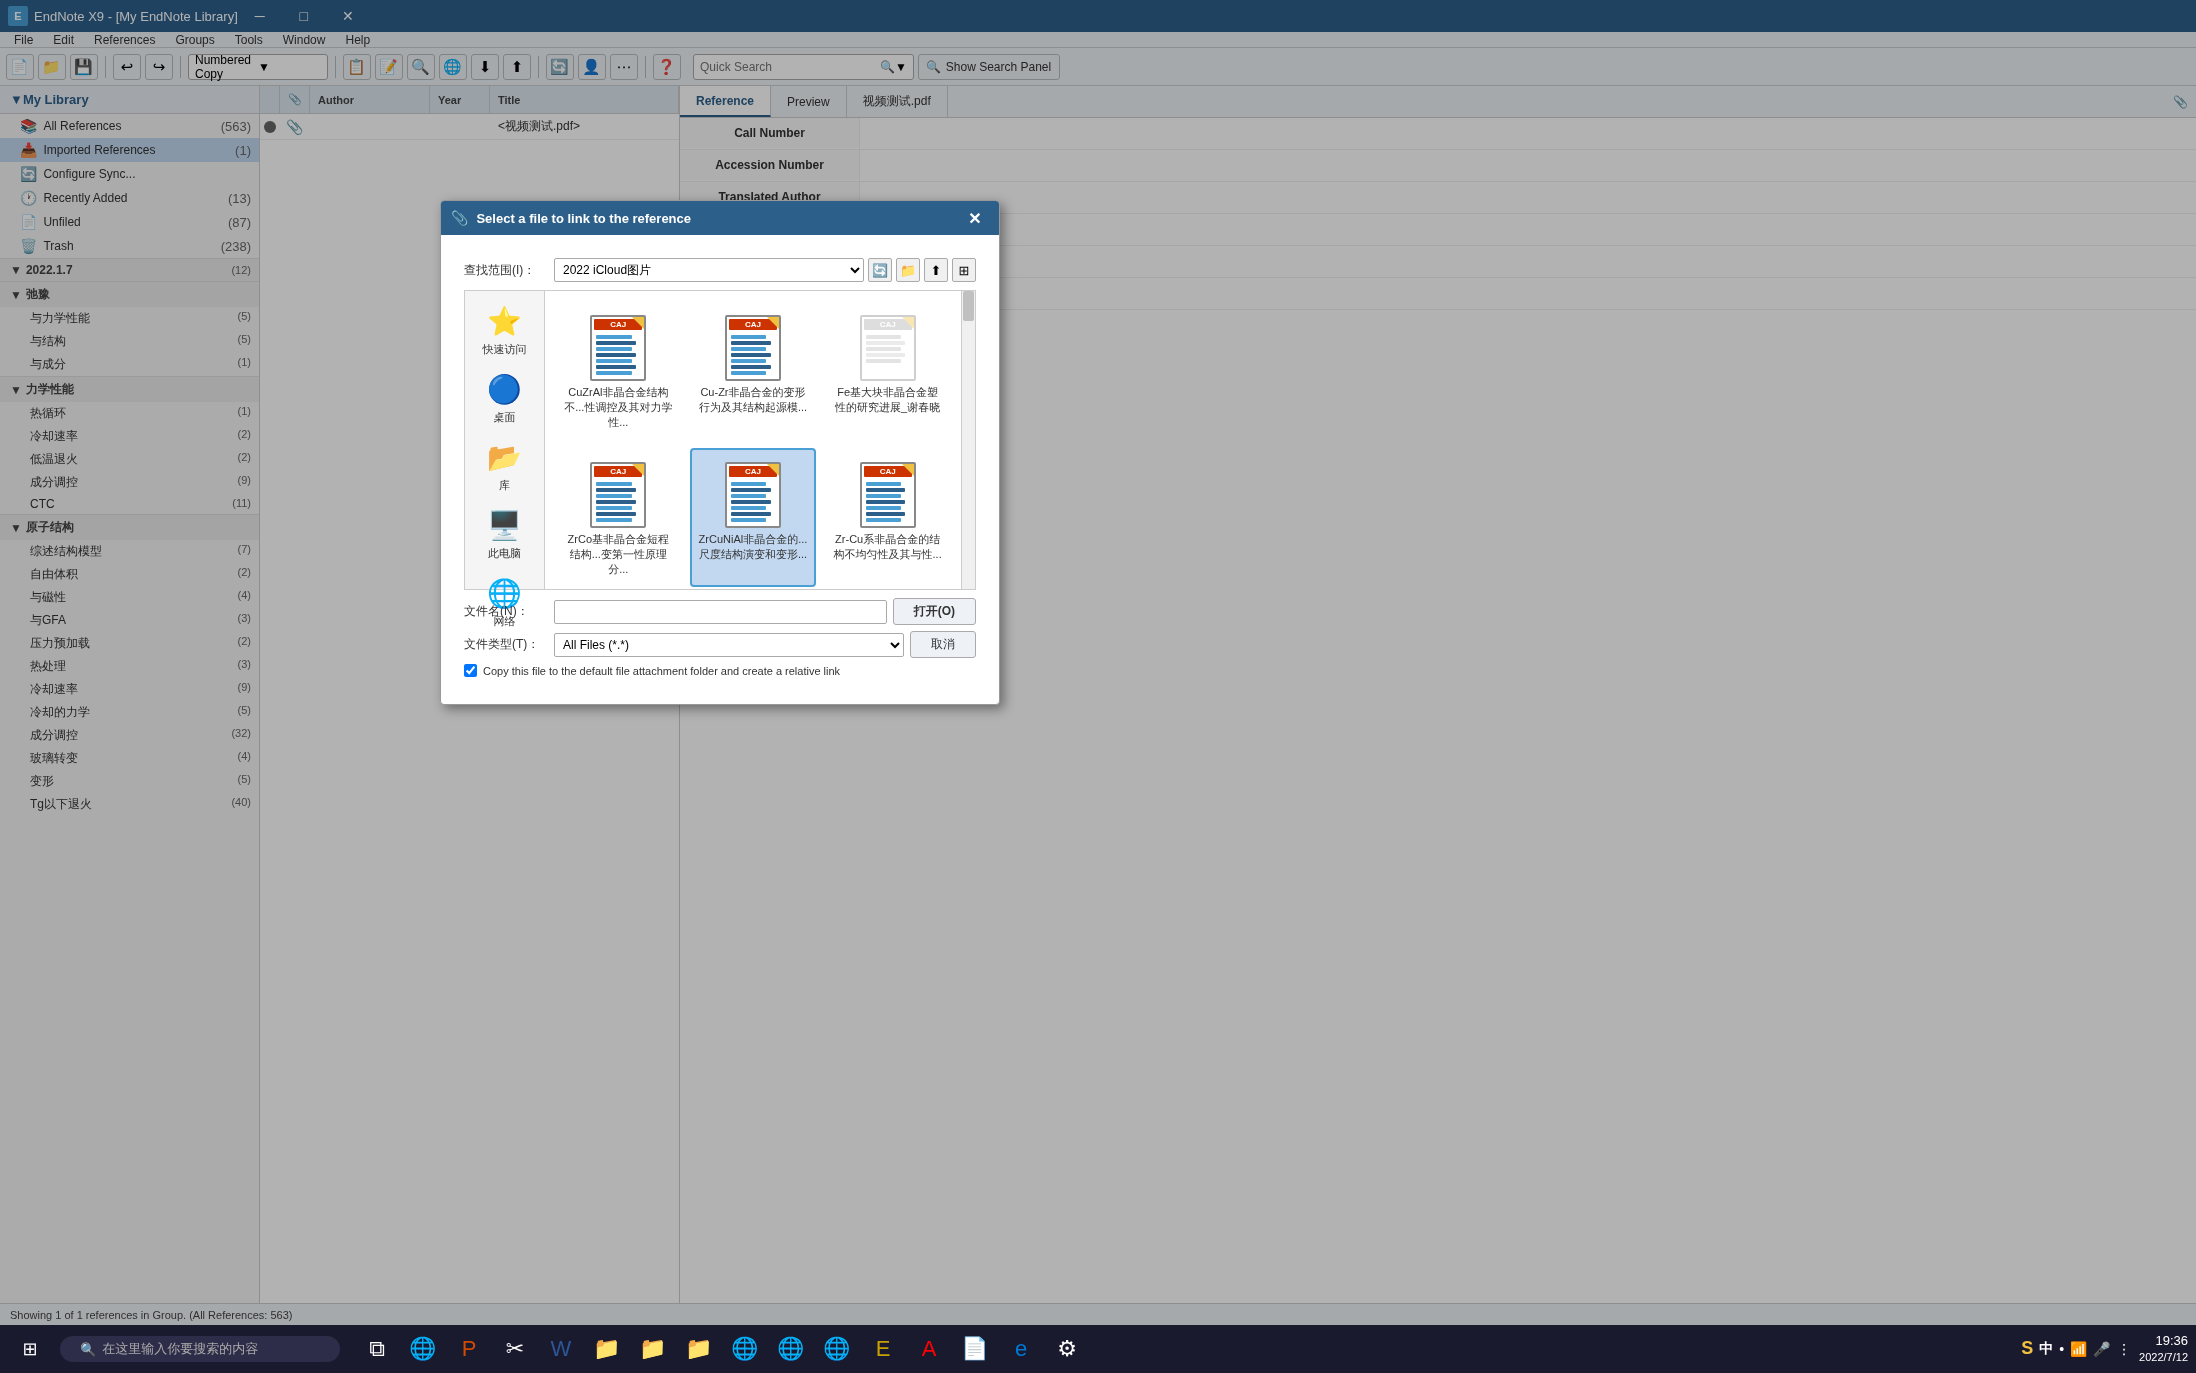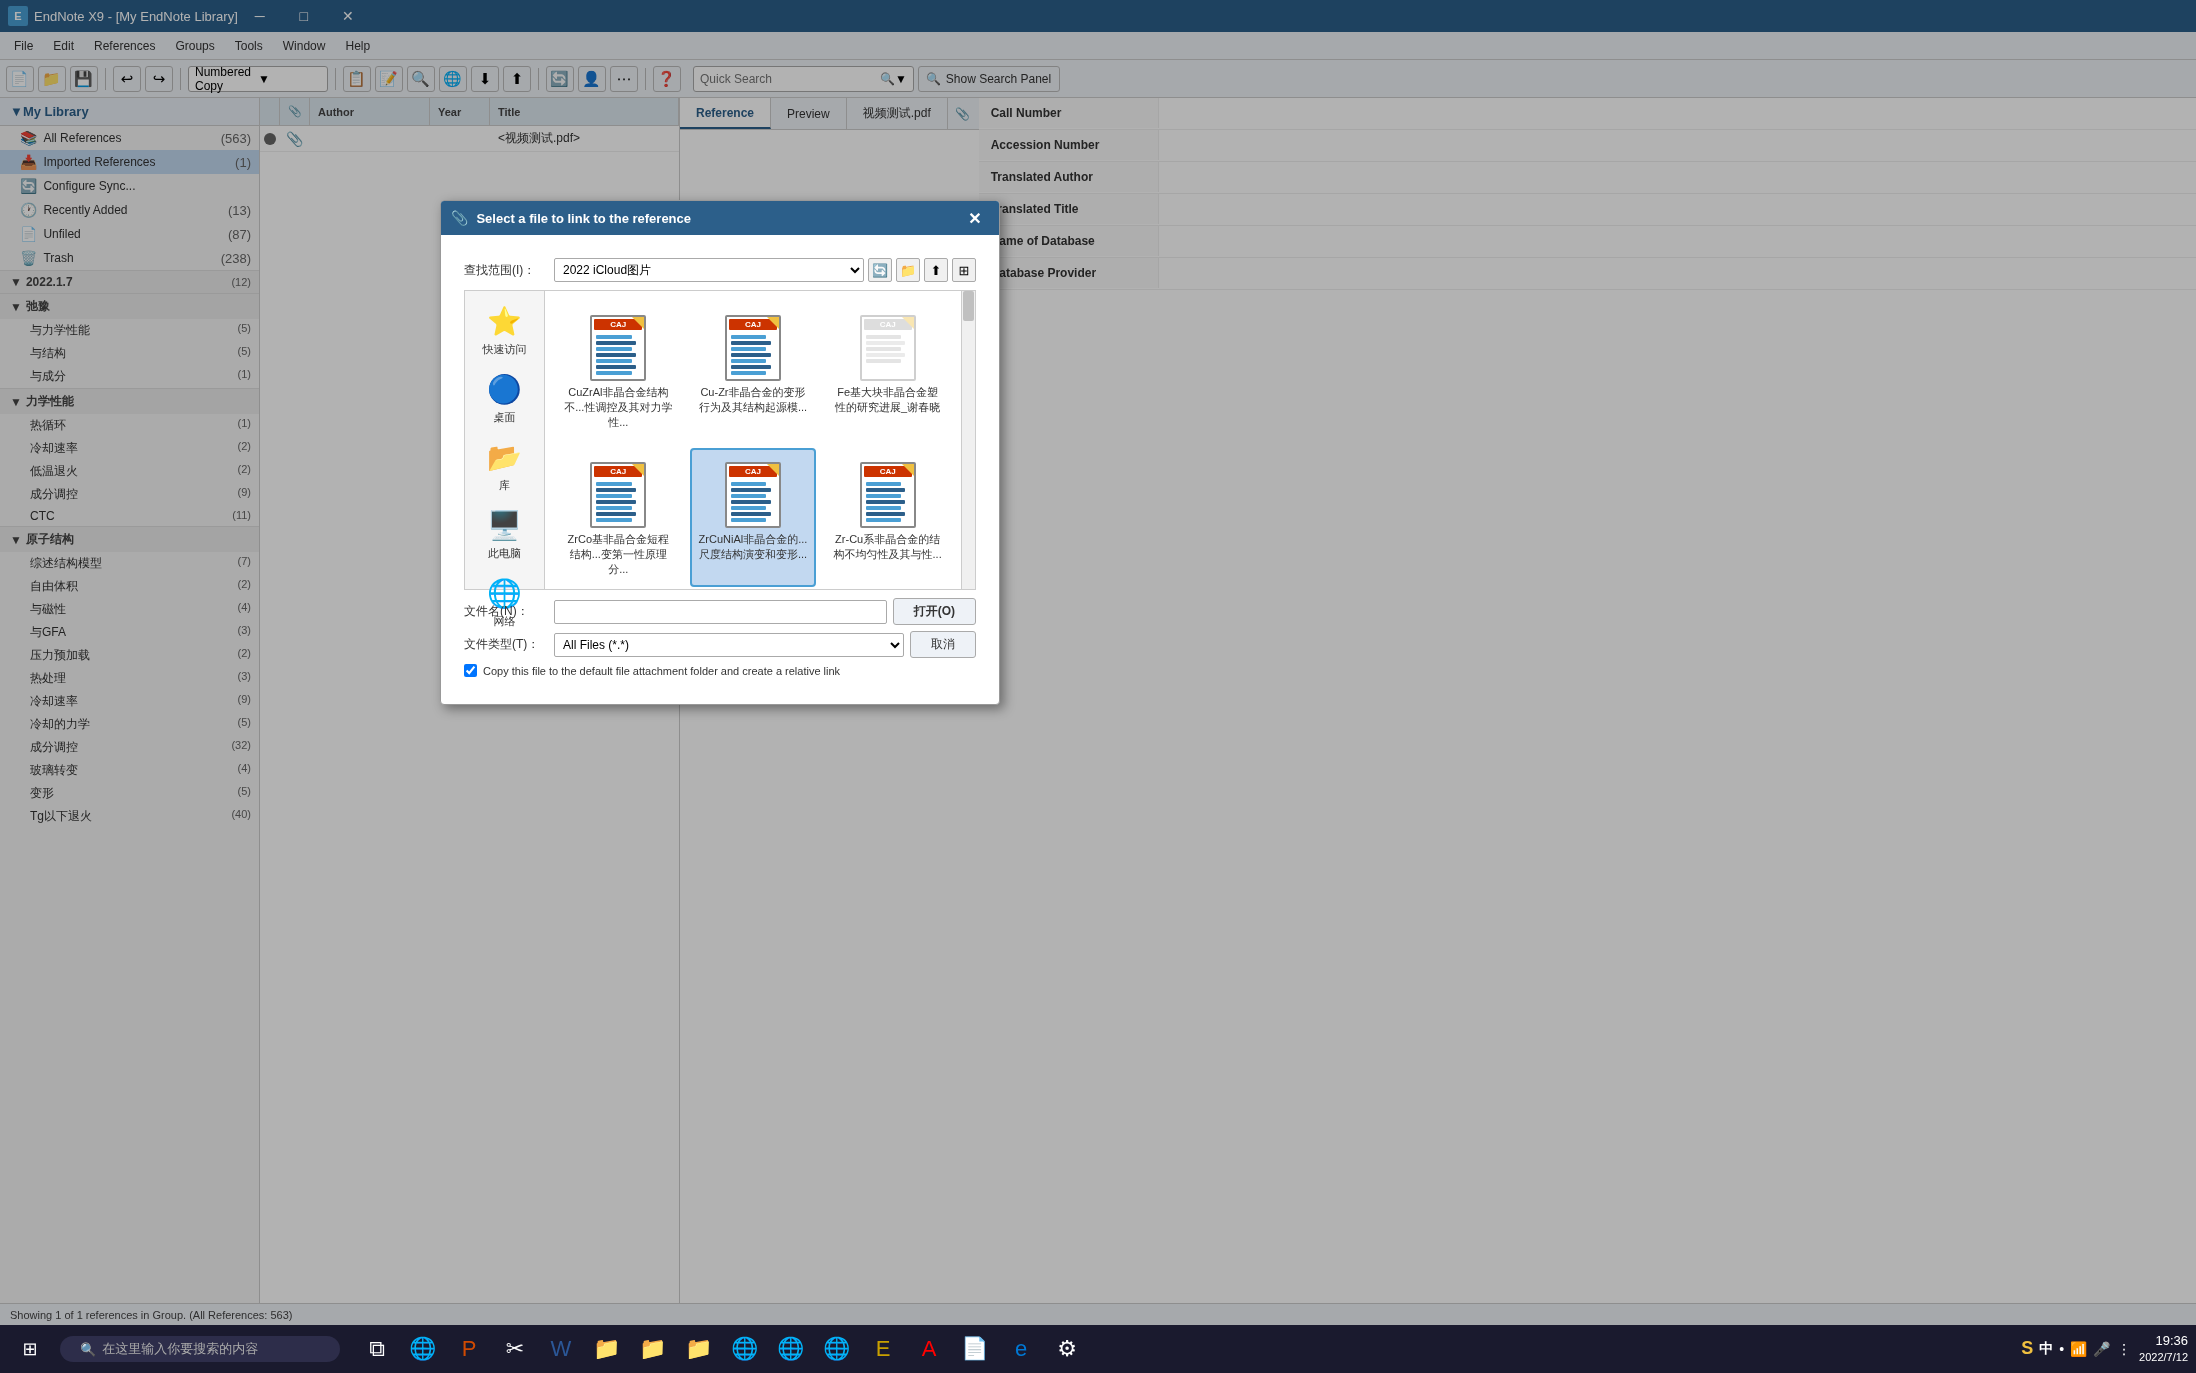--- a/index.html
+++ b/index.html
@@ -19,21 +19,21 @@
     
     .main-window { position: absolute; top: 0; left: 0; right: 0; bottom: 48px; background: #f0f0f0; display: flex; flex-direction: column; }
 
     
     .title-bar { height: 32px; background: #2c5f8a; display: flex; align-items: center; padding: 0 8px; color: white; font-size: 13px; }
     .title-bar-icon { width: 20px; height: 20px; margin-right: 6px; background: #4a9fd4; border-radius: 2px; display: flex; align-items: center; justify-content: center; font-size: 11px; font-weight: bold; }
     .title-bar-controls { display: flex; gap: 0; }
     .title-btn { width: 44px; height: 32px; display: flex; align-items: center; justify-content: center; cursor: pointer; font-size: 14px; }
 
     
-    .menu-bar { height: 28px; background: #eef2f7; display: flex; align-items: center; padding: 0 4px; border-bottom: 1px solid #ccc; }
+    .menu-bar { height: 16px; background: #eef2f7; display: flex; align-items: center; padding: 0 4px; border-bottom: 1px solid #ccc; }
     .menu-item { padding: 2px 10px; cursor: pointer; font-size: 12px; color: #333; border-radius: 2px; }
 
     
     .toolbar { height: 38px; background: #eef2f7; display: flex; align-items: center; padding: 0 6px; border-bottom: 1px solid #ccc; gap: 4px; }
     .toolbar-dropdown { display: flex; align-items: center; background: white; border: 1px solid #aaa; border-radius: 3px; padding: 2px 6px; height: 26px; font-size: 12px; cursor: pointer; min-width: 140px; }
     .toolbar-dropdown span { flex: 1; }
     .toolbar-btn { width: 28px; height: 26px; display: flex; align-items: center; justify-content: center; background: #eef2f7; border: 1px solid #bbb; border-radius: 3px; cursor: pointer; font-size: 15px; }
     .toolbar-separator { width: 1px; height: 22px; background: #bbb; margin: 0 3px; }
     .toolbar-search { display: flex; align-items: center; background: white; border: 1px solid #aaa; border-radius: 3px; padding: 2px 6px; height: 26px; margin-left: 8px; }
     .toolbar-search input { border: none; outline: none; font-size: 12px; width: 180px; }
@@ -56,21 +56,21 @@
     
     .ref-list { flex: 1; display: flex; flex-direction: column; background: white; max-width: 420px; border-right: 1px solid #ccc; }
     .ref-list-header { height: 28px; background: #dde8f0; display: flex; align-items: center; border-bottom: 1px solid #ccc; }
     .ref-col-header { padding: 0 8px; font-size: 11px; font-weight: bold; color: #444; border-right: 1px solid #ccc; height: 100%; display: flex; align-items: center; cursor: pointer; }
     .ref-row { display: flex; align-items: center; height: 26px; border-bottom: 1px solid #eee; cursor: pointer; }
     .ref-cell { padding: 0 8px; font-size: 12px; color: #333; overflow: hidden; text-overflow: ellipsis; white-space: nowrap; }
     .ref-dot { width: 12px; height: 12px; border-radius: 50%; background: #666; margin: 0 8px; flex-shrink: 0; }
     .ref-attachment { font-size: 14px; color: #999; padding: 0 4px; }
 
     
-    .detail-panel { flex: 1; display: flex; flex-direction: row; background: white; }
+    .detail-panel { flex: 1; display: flex; flex-direction: column; background: white; text-align: center; }
     .detail-tabs { display: flex; height: 32px; background: #eef2f7; border-bottom: 1px solid #ccc; }
     .detail-tab { padding: 0 16px; display: flex; align-items: center; font-size: 12px; cursor: pointer; border-right: 1px solid #ccc; color: #333; }
     .detail-tab.active { background: white; color: #2c5f8a; font-weight: bold; border-bottom: 2px solid #2c5f8a; }
     .detail-content { flex: 1; padding: 0; overflow-y: auto; }
     .detail-field { display: flex; align-items: flex-start; min-height: 32px; border-bottom: 1px solid #eee; }
     .detail-label { width: 180px; padding: 8px 12px; font-weight: bold; font-size: 12px; color: #333; background: #fafafa; border-right: 1px solid #eee; flex-shrink: 0; }
     .detail-value { flex: 1; padding: 8px 12px; font-size: 12px; color: #333; }
 
     
     .dialog-overlay { position: absolute; top: 0; left: 0; right: 0; bottom: 0; background: rgba(0,0,0,0.3); display: flex; align-items: flex-start; justify-content: flex-start; z-index: 50; }

